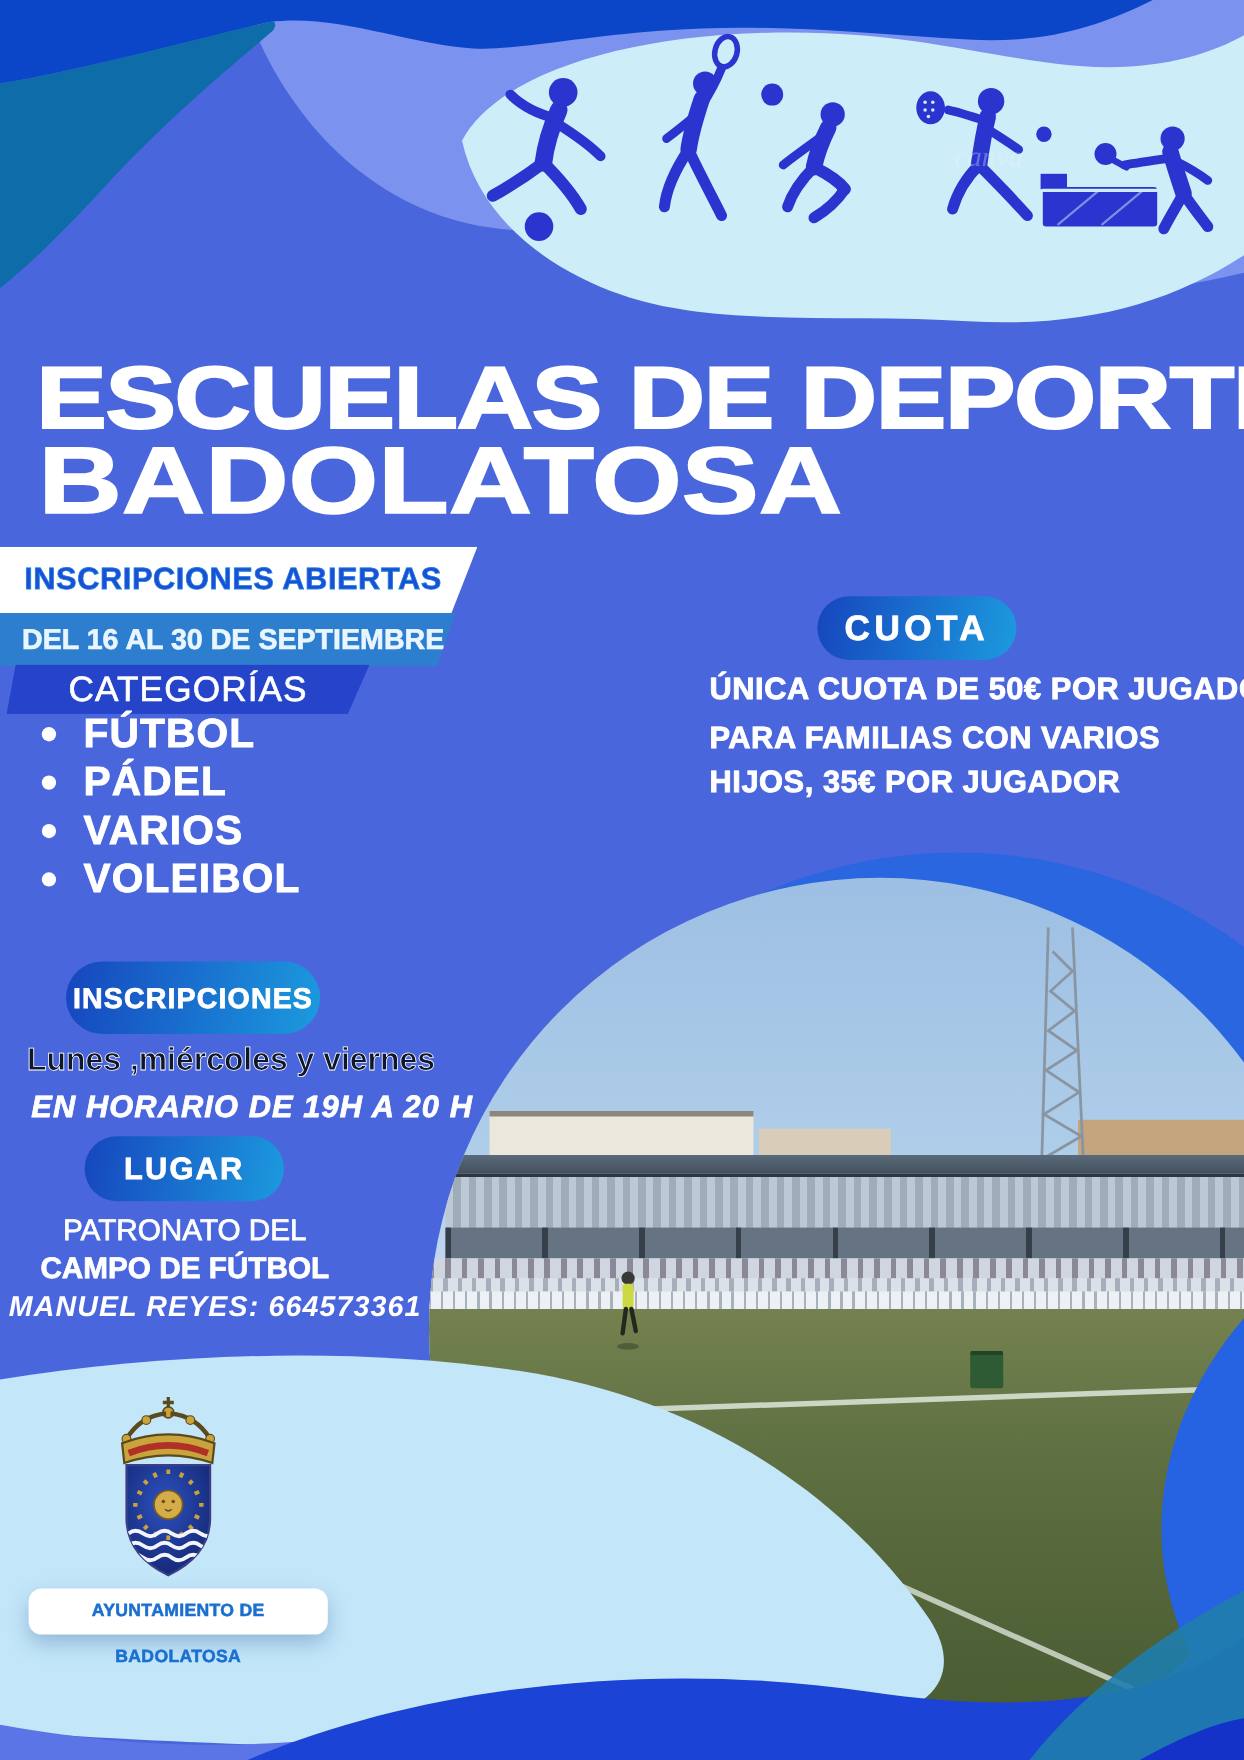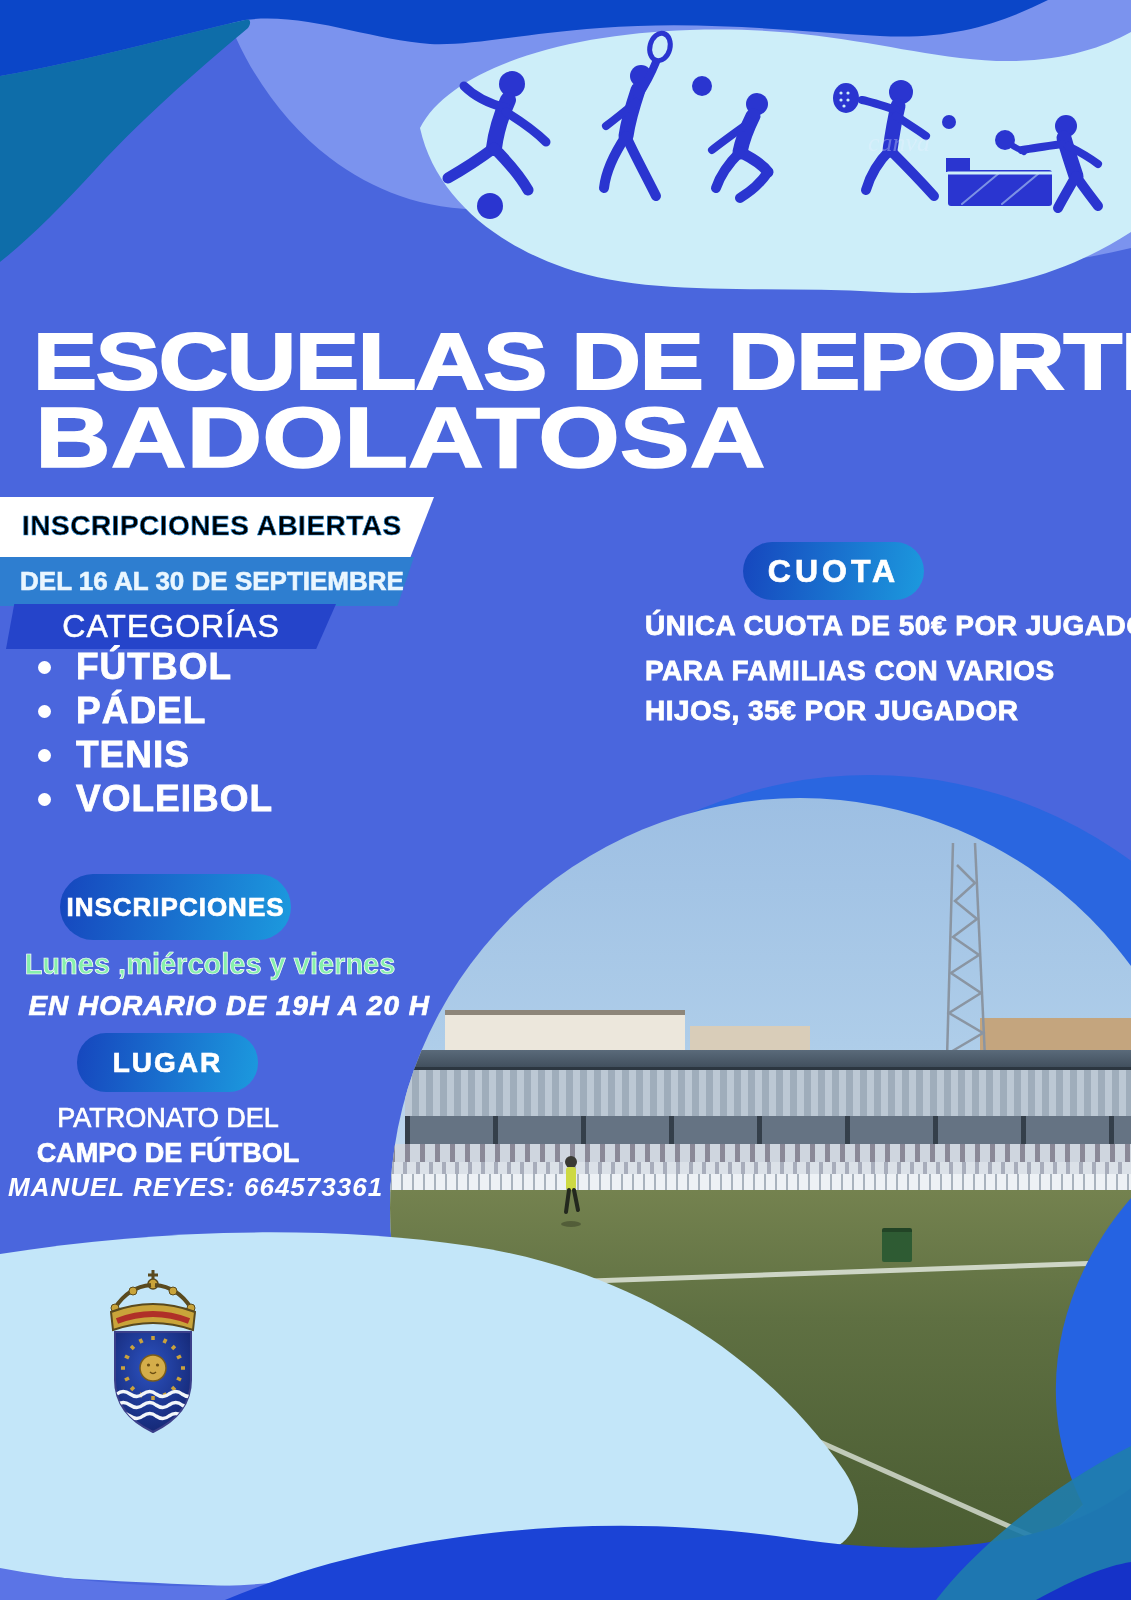--- a/index.html
+++ b/index.html
@@ -12,21 +12,21 @@
   .title-l1 { left:33px; top:322px; color:#fff; font-weight:700; font-size:80px;
               line-height:1; letter-spacing:-1px; transform:scaleX(1.2);
               transform-origin:left top; -webkit-text-stroke:2px #fff; white-space:nowrap; }
   .title-l2 { left:35px; top:394px; color:#fff; font-weight:700; font-size:86px;
               line-height:1; transform:scaleX(1.22); transform-origin:left top;
               -webkit-text-stroke:1.5px #fff; white-space:nowrap; }
 
   
   .ribbon-open { left:0; top:497px; width:434px; height:72px; background:#ffffff;
                  clip-path:polygon(0 0,100% 0,93.5% 100%,0 100%);
-                 color:#000000; font-weight:700; font-size:28px; line-height:58px;
+                 color:#1d4ed8; font-weight:700; font-size:28px; line-height:58px;
                  padding-left:22px; letter-spacing:.5px; -webkit-text-stroke:.7px #1a86d8; }
   .ribbon-dates { left:0; top:557px; width:414px; height:49px; background:#2e7ed0;
                   clip-path:polygon(0 0,100% 0,96% 100%,0 100%);
                   color:#e9f6ff; font-weight:700; font-size:26px; line-height:49px;
                   padding-left:10px;text-align:center; -webkit-text-stroke:.6px #e9f6ff; }
   .ribbon-cats { left:6px; top:604px; width:330px; height:45px; background:#2544ca;
                  clip-path:polygon(2.5% 0,100% 0,94% 100%,0 100%);
                  color:#fff; font-weight:400; font-size:32px; line-height:45px;
                  text-align:center; letter-spacing:1px; -webkit-text-stroke:.6px #fff; }
 
@@ -43,21 +43,21 @@
   .pill-insc  { left:60px;  top:874px; width:231px; height:66px; font-size:26px; line-height:66px; letter-spacing:1px; }
   .pill-lugar { left:77px;  top:1033px; width:181px; height:59px; font-size:28px; line-height:59px; letter-spacing:2px; border-radius:29px; }
 
   
   .cuota-t { color:#fff; font-weight:700; font-size:28px; -webkit-text-stroke:.8px #fff; letter-spacing:.5px; white-space:nowrap; }
   .cuota-1 { left:645px; top:610px; }
   .cuota-2a{ left:645px; top:655px; }
   .cuota-2b{ left:645px; top:695px; }
 
   
-  .sched-days  { left:0; top:948px; width:420px; text-align:center; color:#86efac; font-weight:700;
+  .sched-days  { left:0; top:948px; width:420px; text-align:center; color:#0f172a; font-weight:700;
                  font-size:29px; -webkit-text-stroke:.7px #fff; }
   .sched-hours { left:0; top:990px; width:430px; text-align:right; color:#fff; font-weight:700;
                  font-style:italic; font-size:28px; letter-spacing:1px; -webkit-text-stroke:.7px #fff; }
   .venue-1 { left:0; top:1103px; width:336px; text-align:center; color:#ffffff; font-weight:400;
              font-size:27px; -webkit-text-stroke:.7px #fff; }
   .venue-2 { left:0; top:1138px; width:336px; text-align:center; color:#fff; font-weight:700;
              font-size:27px; -webkit-text-stroke:.7px #fff; }
   .contact { left:8px; top:1172px; color:#fff; font-weight:700; font-style:italic;
              font-size:26px; letter-spacing:1px; white-space:nowrap;text-align:right; }
 
@@ -200,21 +200,21 @@
     <li>
       <span class="dot"></span>
       <span class="lbl">FÚTBOL</span>
       </li>
     <li>
       <span class="dot"></span>
       <span class="lbl">PÁDEL</span>
       </li>
     <li>
       <span class="dot"></span>
-      <span class="lbl">TENIS</span>
+      <span class="lbl">VARIOS</span>
       </li>
     <li>
       <span class="dot"></span>
       <span class="lbl">VOLEIBOL</span>
       </li>
   </ul>
 
   <div class="abs pill pill-cuota">CUOTA</div>
   <div class="abs cuota-t cuota-1">ÚNICA CUOTA DE 50€ POR JUGADOR</div>
   <div class="abs cuota-t cuota-2a">PARA FAMILIAS CON VARIOS</div>
@@ -304,14 +304,15 @@
     <circle cx="56.5" cy="97" r="1.6" fill="#6b4e12"></circle>
     <path d="M49,104 Q52,107 55,104" stroke="#6b4e12" stroke-width="1.4" fill="none"></path>
 
     <g clip-path="url(#shieldClip)" stroke="#f2f6fa" stroke-width="3.5" fill="none">
       <path d="M16,126 q6,-5 13,0 q7,5 13,0 q7,-5 13,0 q7,5 13,0 q7,-5 13,0 q7,5 13,0"></path>
       <path d="M16,137 q6,-5 13,0 q7,5 13,0 q7,-5 13,0 q7,5 13,0 q7,-5 13,0 q7,5 13,0"></path>
       <path d="M16,148 q6,-5 13,0 q7,5 13,0 q7,-5 13,0 q7,5 13,0 q7,-5 13,0 q7,5 13,0"></path>
     </g>
   </svg>
 
+  <div class="abs footer-pill">AYUNTAMIENTO DE BADOLATOSA</div>
 
 </div>
 
 </body></html>

